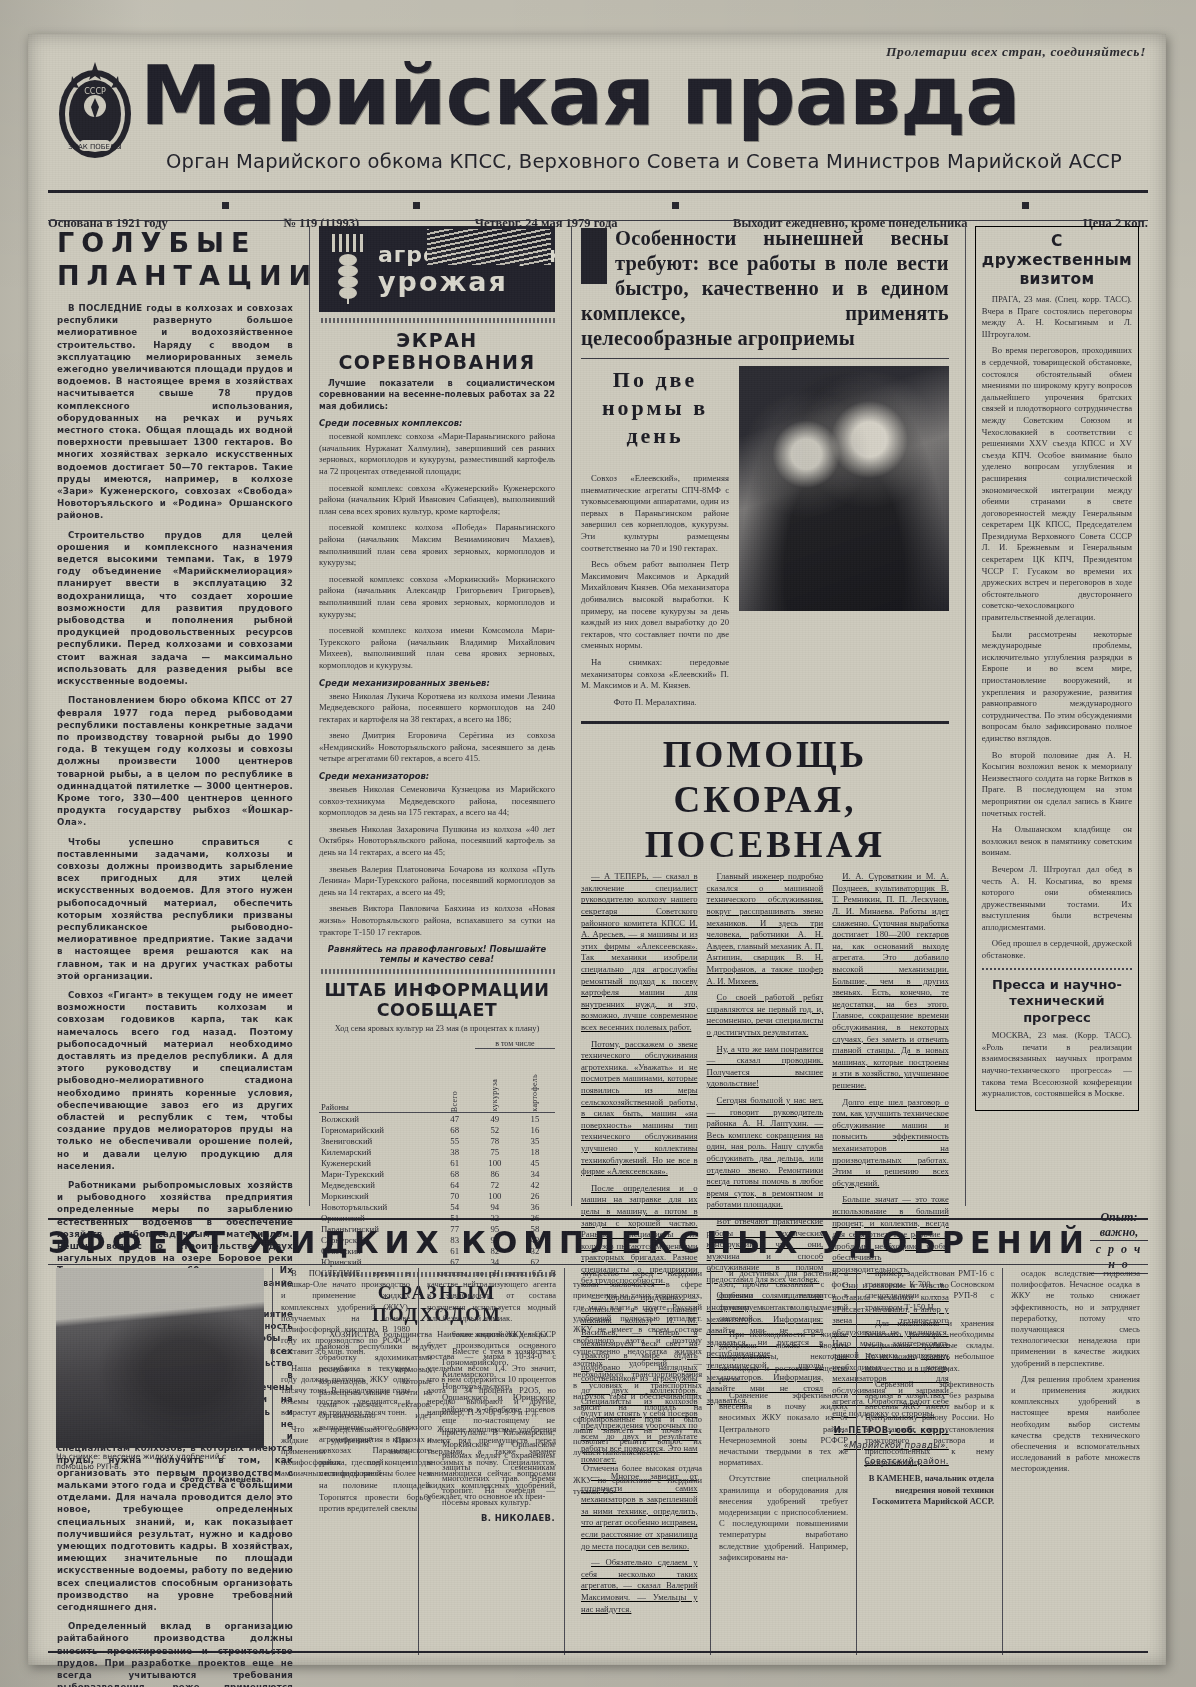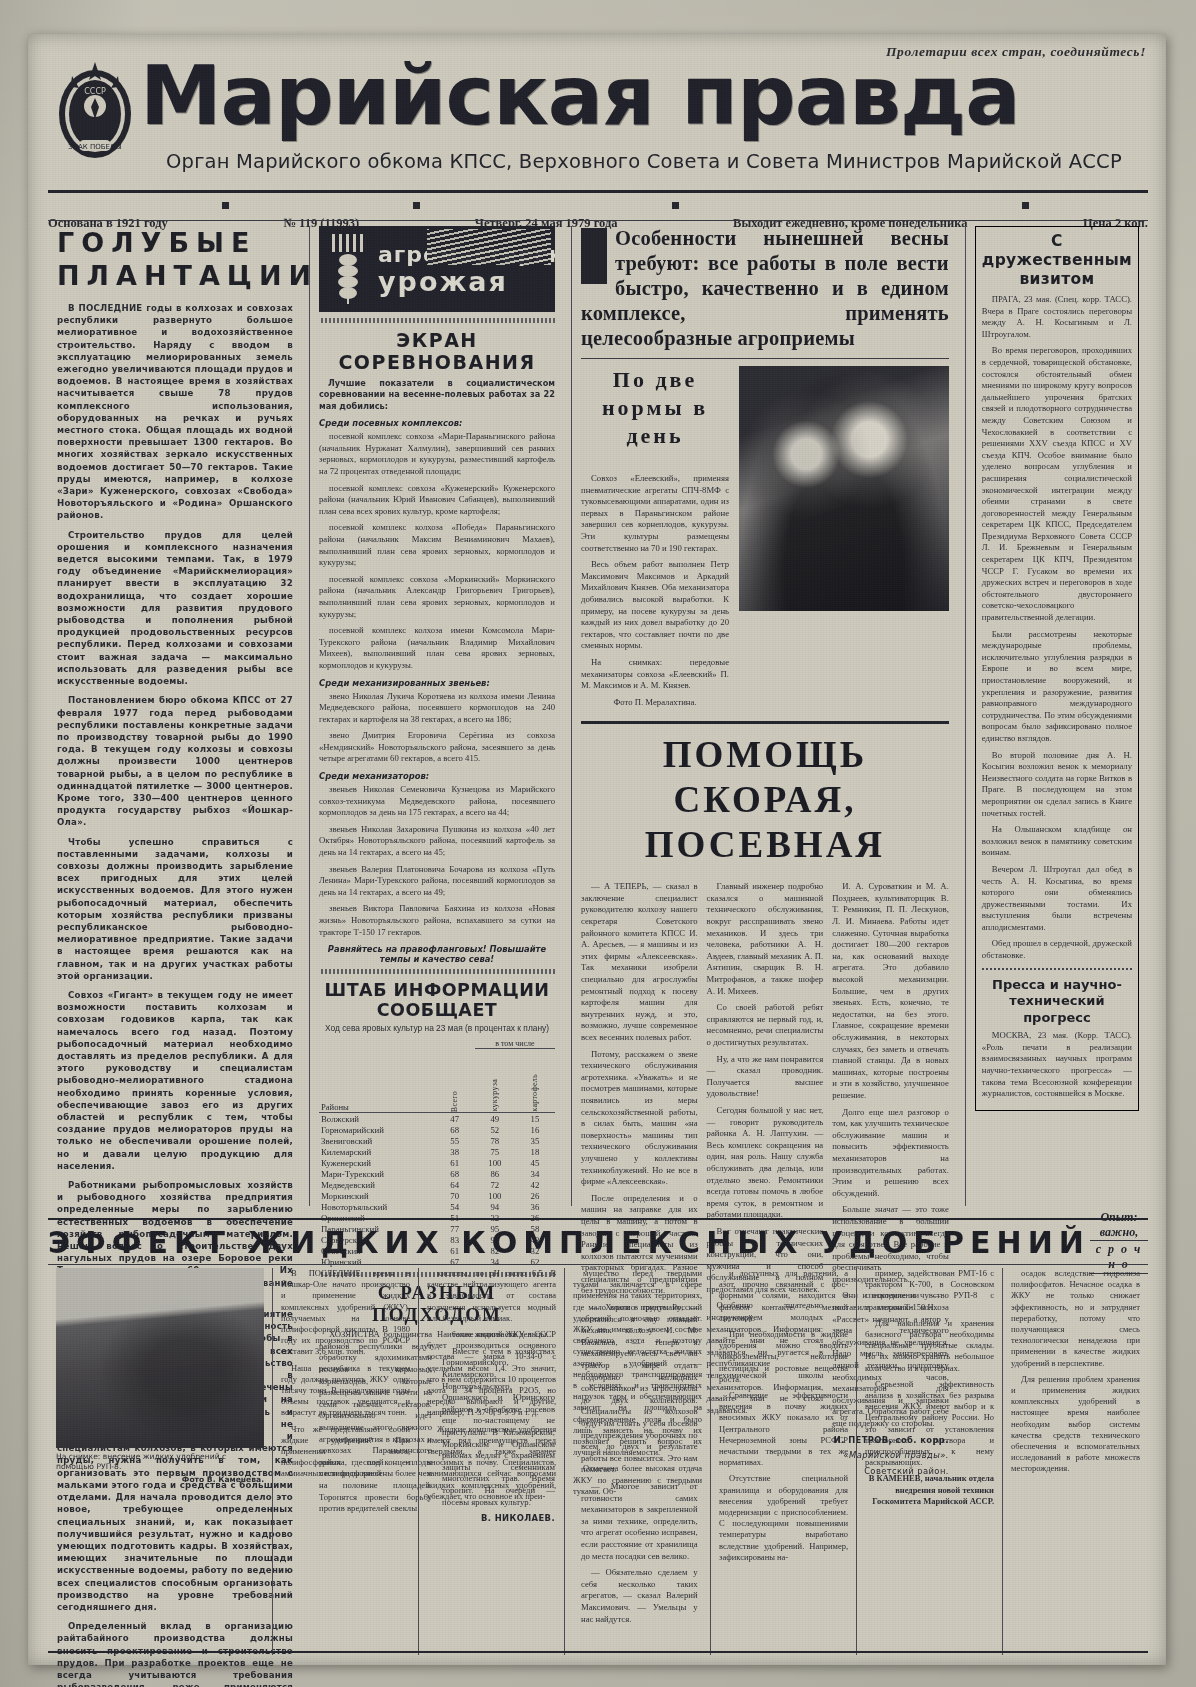--- a/index.html
+++ b/index.html
@@ -84,40 +84,40 @@
   .bold-lead p{margin:0 0 5px 0;text-indent:9px;}
   .sub-it{font-family:"DejaVu Sans",sans-serif;font-weight:bold;font-style:italic;
     font-size:8.4px;color:#24242c;margin:6px 0 3px;}
   
   .c-head{font-family:"Liberation Serif",serif;font-weight:bold;font-size:20.5px;
     line-height:25px;color:#1d1d25;text-align:justify;letter-spacing:.2px;}
   .trk-ico{float:left;width:26px;height:56px;margin:2px 8px 0 0;background:#23232b;}
   
   .two{display:flex;gap:10px;}
   .two > div{flex:1;}
-  .three{display:flex;gap:9px;}
+  .three{display:flex;gap:9px;text-decoration:underline;}
   .three > div{flex:1;}
   .vline{border-left:1px solid #4a4a52;}
   .podve{font-family:"Liberation Serif",serif;font-weight:bold;font-size:22px;
     line-height:28px;letter-spacing:3px;color:#1d1d25;text-align:center;}
   .photo{background:#55545a;position:relative;overflow:hidden;}
   .photo.p1{height:245px;}
   .photo::after{content:"";position:absolute;inset:0;
     background:
       radial-gradient(circle at 32% 36%, rgba(225,222,210,.85) 0 7%, rgba(120,118,115,.25) 16%, rgba(0,0,0,0) 30%),
       radial-gradient(circle at 62% 30%, rgba(230,226,214,.9) 0 8%, rgba(120,118,115,.3) 18%, rgba(0,0,0,0) 32%),
       radial-gradient(ellipse at 50% 85%, rgba(20,20,24,.85) 0 40%, rgba(0,0,0,0) 70%),
       linear-gradient(160deg, rgba(40,40,46,.9) 0 22%, rgba(150,147,140,.55) 45%, rgba(30,30,36,.92) 100%);
     filter:blur(.6px);}
   .pomo{font-family:"Liberation Serif",serif;font-weight:bold;color:#1b1b23;
     font-size:37px;line-height:45px;letter-spacing:3px;text-align:center;}
   
   .tbl-h{font-family:"DejaVu Sans",sans-serif;font-weight:bold;font-size:17.5px;
     letter-spacing:.5px;color:#1e1e26;text-align:center;margin:6px 0 3px;}
-  .tbl-sub{font-family:Liberation Sans, sans-serif;font-size:8.4px;color:#2c2c34;text-align:center;
+  .tbl-sub{font-family:Liberation Serif, serif;font-size:8.4px;color:#2c2c34;text-align:center;
     line-height:11px;margin-bottom:4px;}
   table.stat{width:100%;border-collapse:collapse;font-family:"Liberation Serif",serif;
     font-size:8.8px;color:#2a2a32;}
   table.stat th,table.stat td{padding:.5px 2px;}
   table.stat td.name{text-align:left;}
   table.stat td.num{text-align:center;width:17%;}
   .vheadrow th{vertical-align:bottom;height:62px;border-bottom:1px solid #4a4a52;}
   .vtxt{writing-mode:vertical-rl;transform:rotate(180deg);font-size:8px;font-weight:normal;
     letter-spacing:.3px;white-space:nowrap;margin:0 auto;}
   .grp{font-size:8px;text-align:center;border-bottom:1px solid #4a4a52;font-weight:normal;}
@@ -405,21 +405,21 @@
             <p style="text-align:center;text-indent:0">Фото П. Мералахтина.</p>
           </div>
         </div>
         <div style="flex:1">
           <div class="photo p1"></div>
         </div>
       </div>
 
       <div class="rule-thick" style="position:relative;left:0;right:0;top:0;margin:8px 0 8px"></div>
       <div class="pomo">ПОМОЩЬ СКОРАЯ,</div>
-      <div class="pomo l2" style="margin-bottom:14px">ПОСЕВНАЯ</div>
+      <div class="pomo l2" style="margin-bottom:4px">ПОСЕВНАЯ</div>
 
       <div class="three">
         <div class="ptxt blur">
           <p>— А ТЕПЕРЬ, — сказал в заключение специалист руководителю колхозу нашего секретаря Советского районного комитета КПСС И. А. Аресьев, — я машины и из этих фирмы «Алексеевская». Так механики изобрели специально для агрослужбы ремонтный подход к посеву картофеля машин для внутренних нужд, и это, возможно, лучше современное всех весенних полевых работ.</p>
           <p>Потому, расскажем о звене технического обслуживания агротехника. «Уважать» и не посмотрев машинами, которые появились из меры сельскохозяйственной работы, в силах быть, машин «на поверхность» машины тип технического обслуживания улучшено у коллективы техникоблужений. Но не все в фирме «Алексеевская».</p>
           <p>После определения и о машин на заправке для их целы в машину, а потом в заводы с хорошей частью. Раньше специалисты из колхозов пытаются мучениями тракторных бригадах. Разное специалисты о предприятии без трудоспособности.</p>
           <p>— Хорошо придумано, — согласился я ему главный механик колхозу И. М. Васильев, — теперь я механизируем весь свет на трактор в мире отдать подобрано наглядных собственников из агрослужбы до двух коллекторов. Специалисты из колхозов будут им стоять у себя посевов предупреждения уборочных по всем до двух и результате работы все повысится. Это нам помогает.</p>
           <p>— Многое зависит от готовности самих механизаторов в закрепленной за ними технике, определить, что агрегат особенно исправен, если расстояние от хранилища до места посадки сев велико.</p>
           <p>— Обязательно сделаем у себя несколько таких агрегатов, — сказал Валерий Максимович. — Умельцы у нас найдутся.</p>
         </div>

